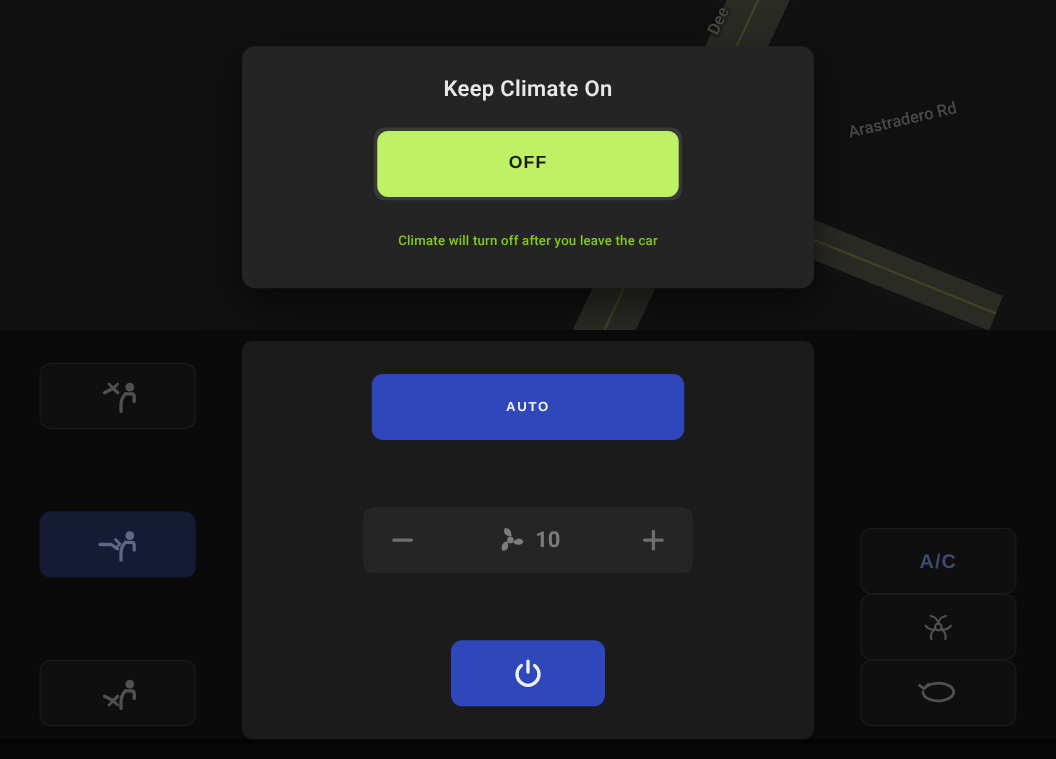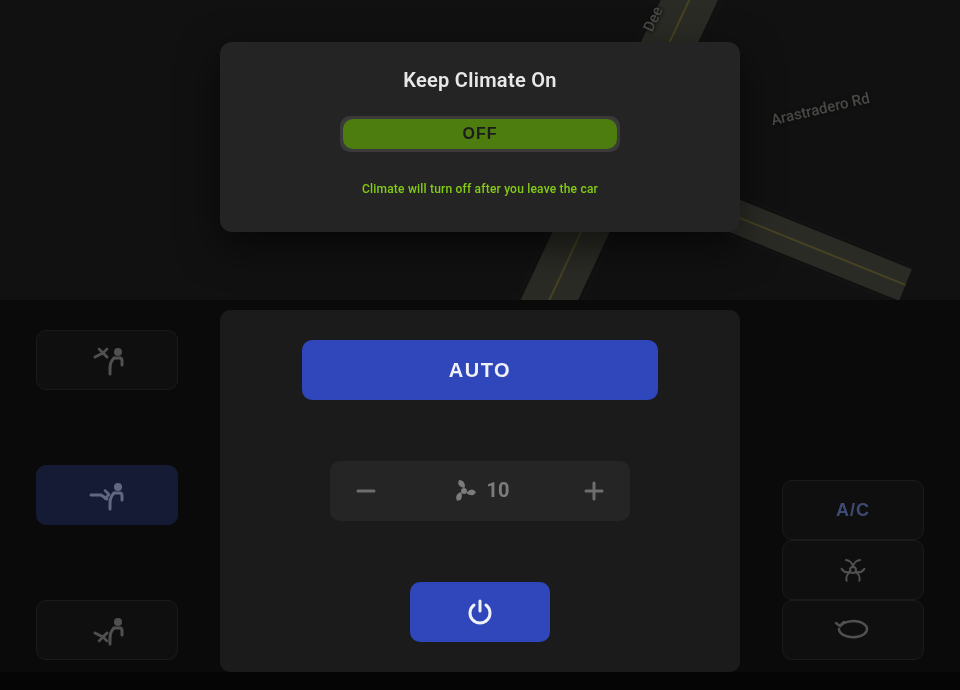--- a/index.html
+++ b/index.html
@@ -103,24 +103,24 @@
     background: transparent;
     color: #d0d0d0;
     font-size: 16px;
     font-weight: 700;
     letter-spacing: 1px;
     padding: 18px 0;
     border-radius: 10px;
     cursor: pointer;
   }
   .seg button.active {
-    background: #4d7c0f;
+    background: #bef264;
     color: #1c1c1c;
     margin: 3px;
-    padding: 6px 0;
+    padding: 21px 0;
   }
   .popup-caption {
     margin-top: 30px;
     font-size: 12px;
     font-weight: 500;
     color: #84cc16;
     letter-spacing: .2px;
   }
 
   
@@ -187,26 +187,26 @@
     background: #1b1b1b;
     border-radius: 10px;
     padding: 30px;
     display: flex;
     flex-direction: column;
     align-items: center;
     justify-content: space-between;
     z-index: 5; 
   }
   .auto-btn {
-    width: 356px;
+    width: 284px;
     height: 60px;
     border-radius: 10px;
     background: #2f47bb;
     color: #f1f2f7;
-    font-size: 20px;
+    font-size: 12px;
     font-weight: 700;
     letter-spacing: 1.5px;
     border: none;
     cursor: pointer;
   }
   .fan-ctrl {
     width: 300px;
     height: 60px;
     border-radius: 10px;
     background: #252525;

